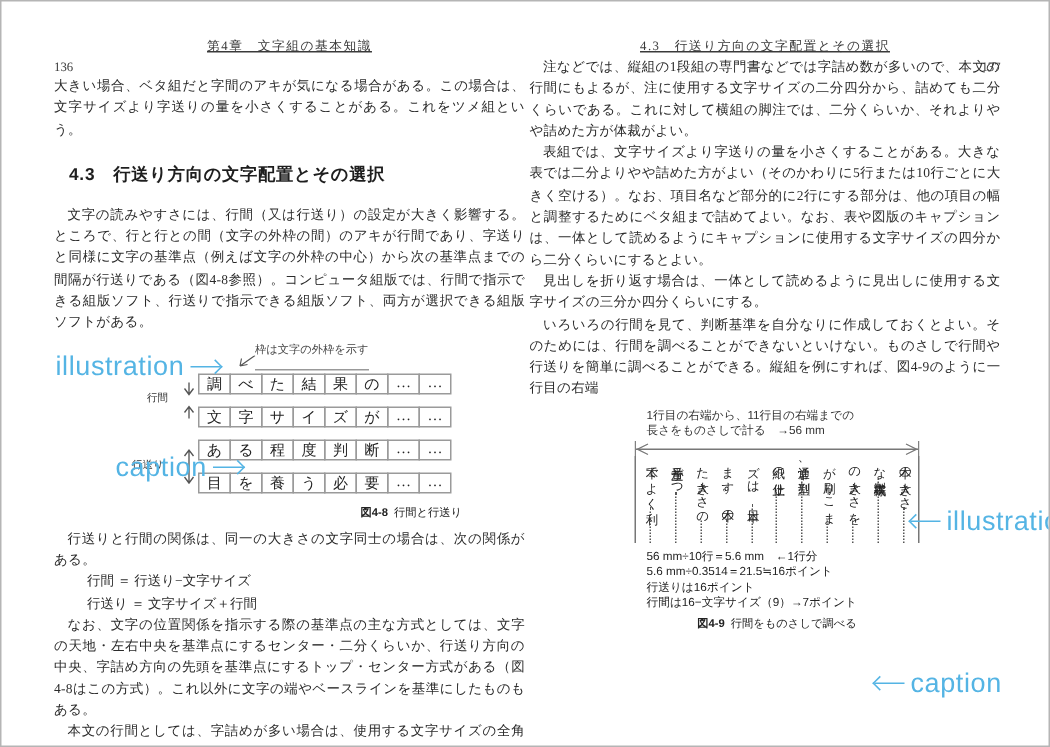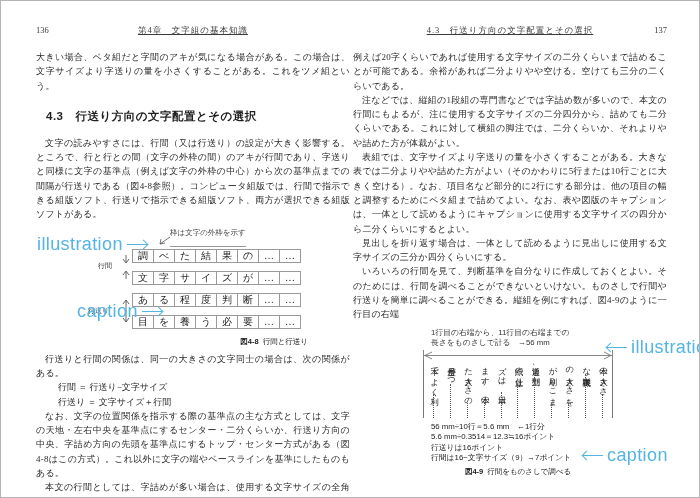--- a/index.html
+++ b/index.html
@@ -9,21 +9,21 @@
     background:#ffffff; border:1px solid #b5b5b5; box-sizing:border-box;
     font-family:"Liberation Serif","DejaVu Serif",serif; color:var(--ink);
     overflow:hidden;
   }
   .page { position:absolute; top:24px; width:314px; }
   .page-left  { left:35px; }
   .page-right { left:352px; }
 
   .running-head { position:relative; height:12px; font-size:8.5px; color:#3a3a3a; }
   .running-head .rh-title { display:block; text-align:center; letter-spacing:1px;text-decoration:underline; }
-  .running-head .pn { position:absolute; top:0; }
+  .running-head .pn { position:absolute; top:14px; }
   .pn-left  { left:0; }
   .pn-right { right:0; }
 
   p.body { margin:0; font-size:9px; line-height:14.3px; text-align:justify; letter-spacing:0.2px; }
   p.first { margin-top:13px; }
   p.ind { text-indent:9px; }
 
   h2.sec {
     margin:16px 0 12px 10px; font-size:11.5px; font-weight:bold;
     font-family:"Liberation Sans","DejaVu Sans",sans-serif; color:#1e1e1e; letter-spacing:0.5px;
@@ -166,21 +166,20 @@
     <p class="body ind">なお、文字の位置関係を指示する際の基準点の主な方式としては、文字の天地・左右中央を基準点にするセンター・二分くらいか、行送り方向の中央、字詰め方向の先頭を基準点にするトップ・センター方式がある（図4-8はこの方式）。これ以外に文字の端やベースラインを基準にしたものもある。</p>
     <p class="body ind">本文の行間としては、字詰めが多い場合は、使用する文字サイズの全角かやや詰める。例えば、A5、横組、9ポ、1行が35字くらいであれば、行間は9ポから7ポくらいである。詰めても6ポくらいであろう。字詰めが少ない場合、</p>
   </div>
 
   <div class="page page-right">
     <div class="running-head">
       <span class="rh-title">4.3　行送り方向の文字配置とその選択</span>
       <span class="pn pn-right">137</span>
     </div>
 
-    <p class="body first">例えば20字くらいであれば使用する文字サイズの二分くらいまで詰めることが可能である。余裕があれば二分よりやや空ける。空けても三分の二くらいである。</p>
     <p class="body ind">注などでは、縦組の1段組の専門書などでは字詰め数が多いので、本文の行間にもよるが、注に使用する文字サイズの二分四分から、詰めても二分くらいである。これに対して横組の脚注では、二分くらいか、それよりやや詰めた方が体裁がよい。</p>
     <p class="body ind">表組では、文字サイズより字送りの量を小さくすることがある。大きな表では二分よりやや詰めた方がよい（そのかわりに5行または10行ごとに大きく空ける）。なお、項目名など部分的に2行にする部分は、他の項目の幅と調整するためにベタ組まで詰めてよい。なお、表や図版のキャプションは、一体として読めるようにキャプションに使用する文字サイズの四分から二分くらいにするとよい。</p>
     <p class="body ind">見出しを折り返す場合は、一体として読めるように見出しに使用する文字サイズの三分か四分くらいにする。</p>
     <p class="body ind">いろいろの行間を見て、判断基準を自分なりに作成しておくとよい。そのためには、行間を調べることができないといけない。ものさしで行間や行送りを簡単に調べることができる。縦組を例にすれば、図4-9のように一行目の右端</p>
 
     <div class="fig49">
       <div class="f49note">
         <div>1行目の右端から、11行目の右端までの</div>
         <div>長さをものさしで計る　→56 mm</div>
       </div>
@@ -234,21 +233,21 @@
             <span class="vtext">番号が一つ</span>
             <span class="vdots"></span>
           </div>
         <div class="vcol">
             <span class="vtext">本でよく利</span>
             <span class="vdots"></span>
           </div>
       </div>
       <div class="f49calcs">
         <div>56 mm÷10行＝5.6 mm　←1行分</div>
-        <div>5.6 mm÷0.3514＝12.3≒16ポイント</div>
+        <div>5.6 mm÷0.3514＝21.5≒16ポイント</div>
         <div>行送りは16ポイント</div>
         <div>行間は16−文字サイズ（9）→7ポイント</div>
       </div>
       <div class="f49cap">
         <span class="capnum">図4-9</span><span>行間をものさしで調べる</span>
       </div>
     </div>
   </div>
 
   <div class="ann ann-ill-left">

